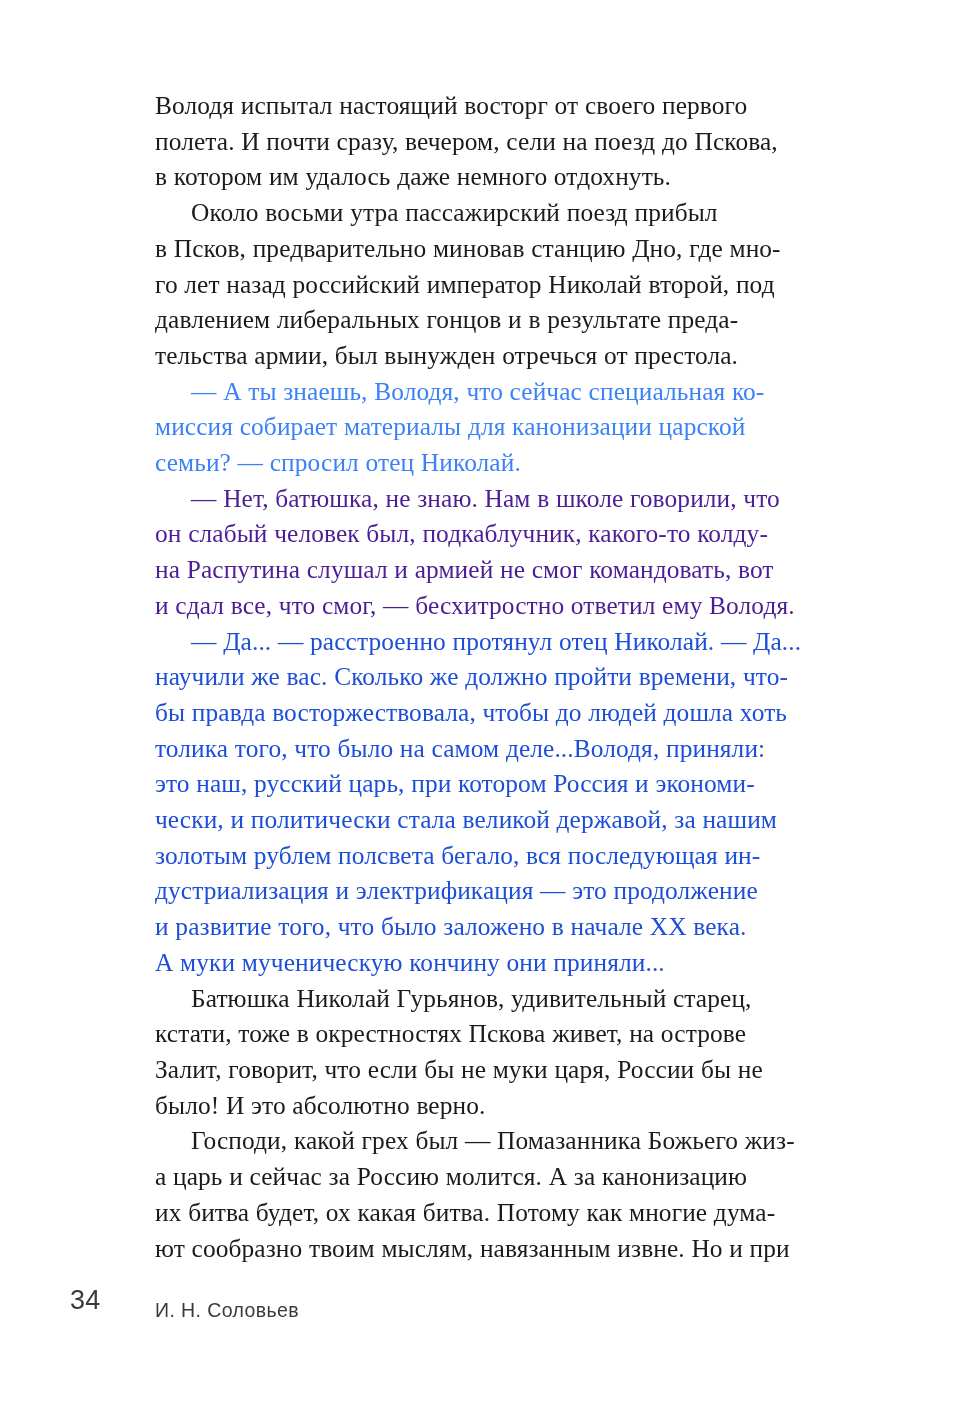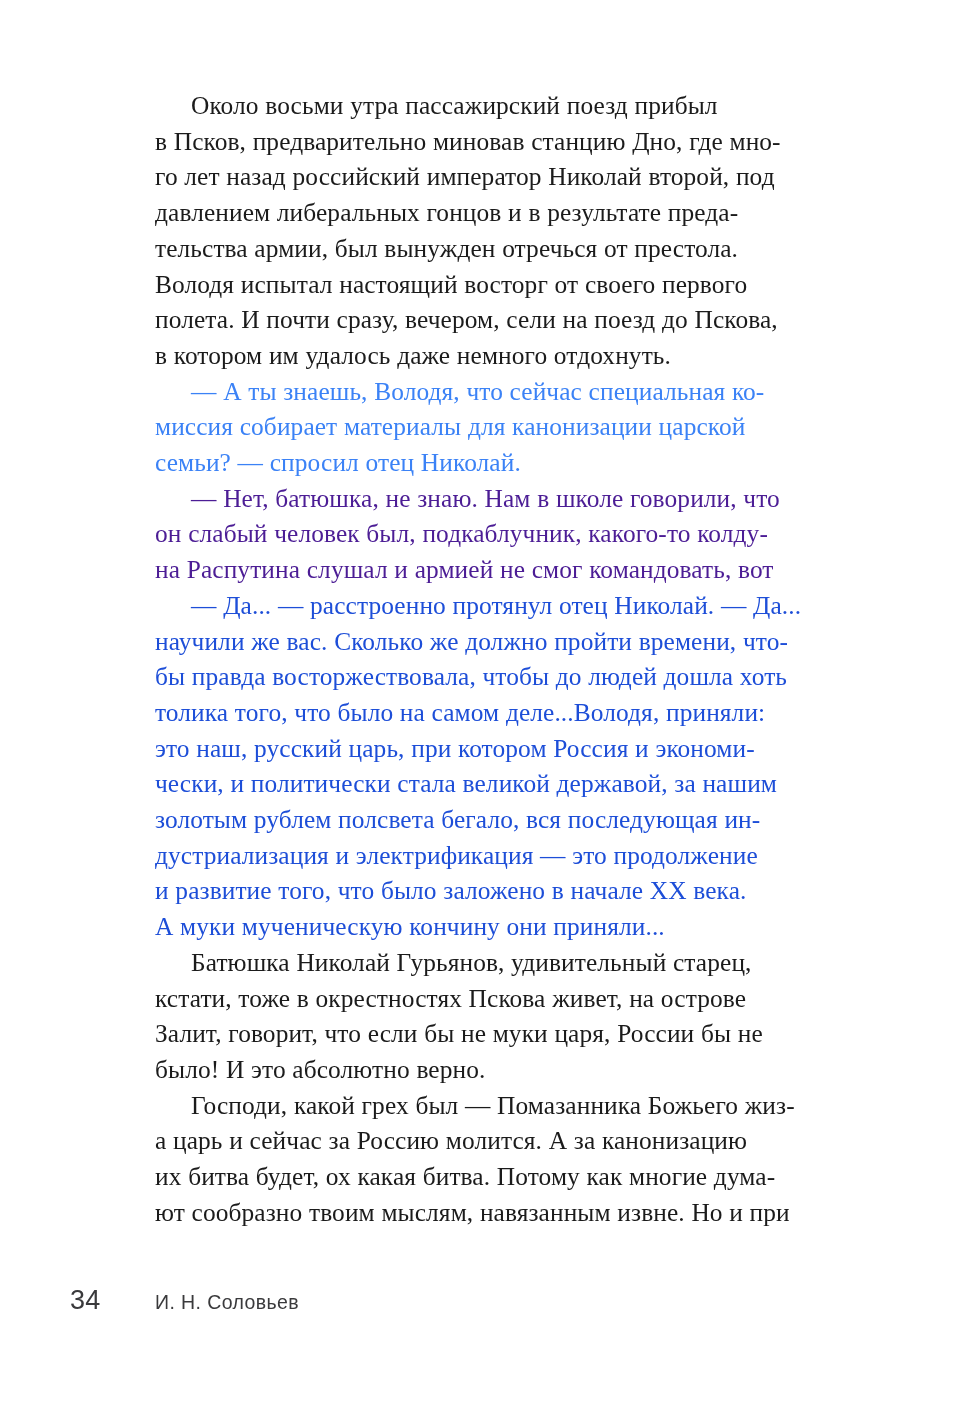--- a/index.html
+++ b/index.html
@@ -73,54 +73,55 @@
     left: 70px;
     top: 0;
     font-family: "Liberation Sans", "DejaVu Sans", sans-serif;
     font-size: 27px;
     color: #3a3a3c;
     letter-spacing: 0.3px;
   }
   .running-head {
     position: absolute;
     left: 155px;
-    top: 6px;
+    top: 14px;
     font-family: "Liberation Sans", "DejaVu Sans", sans-serif;
     font-size: 19.5px;
     color: #3a3a3c;
     letter-spacing: 0.4px;
   }
 </style>
 </head>
 <body>
 
 <div class="page" style="background: rgb(255, 255, 255);">
 
   <div class="text-block">
       <p class="para" style="color: rgb(27, 27, 27);">
+        <span class="line justified">Володя испытал настоящий восторг от своего первого</span>
+        <span class="line justified">полета. И почти сразу, вечером, сели на поезд до Пскова,</span>
+        <span class="line flush">в котором им удалось даже немного отдохнуть.</span>
+      </p>
+      <p class="para" style="color: rgb(27, 27, 27);">
         <span class="line justified indent">Около восьми утра пассажирский поезд прибыл</span>
         <span class="line justified">в Псков, предварительно миновав станцию Дно, где мно-</span>
         <span class="line justified">го лет назад российский император Николай второй, под</span>
         <span class="line justified">давлением либеральных гонцов и в результате преда-</span>
         <span class="line flush">тельства армии, был вынужден отречься от престола.</span>
-      </p>
-      <p class="para" style="color: rgb(27, 27, 27);">
-        <span class="line justified">Володя испытал настоящий восторг от своего первого</span>
-        <span class="line justified">полета. И почти сразу, вечером, сели на поезд до Пскова,</span>
-        <span class="line flush">в котором им удалось даже немного отдохнуть.</span>
       </p>
       <p class="para" style="color: #3b82f6;">
         <span class="line justified indent">— А ты знаешь, Володя, что сейчас специальная ко-</span>
         <span class="line justified">миссия собирает материалы для канонизации царской</span>
         <span class="line flush">семьи? — спросил отец Николай.</span>
       </p>
       <p class="para" style="color: #4c1d95;">
         <span class="line justified indent">— Нет, батюшка, не знаю. Нам в школе говорили, что</span>
         <span class="line justified">он слабый человек был, подкаблучник, какого-то колду-</span>
         <span class="line justified">на Распутина слушал и армией не смог командовать, вот</span>
+        <span class="line flush">и сдал все, что смог, — бесхитростно ответил ему Володя.</span>
       </p>
       <p class="para" style="color: #1d4ed8;">
         <span class="line justified indent">— Да... — расстроенно протянул отец Николай. — Да...</span>
         <span class="line justified">научили же вас. Сколько же должно пройти времени, что-</span>
         <span class="line justified">бы правда восторжествовала, чтобы до людей дошла хоть</span>
         <span class="line justified">толика того, что было на самом деле...Володя, приняли:</span>
         <span class="line justified">это наш, русский царь, при котором Россия и экономи-</span>
         <span class="line justified">чески, и политически стала великой державой, за нашим</span>
         <span class="line justified">золотым рублем полсвета бегало, вся последующая ин-</span>
         <span class="line justified">дустриализация и электрификация — это продолжение</span>

